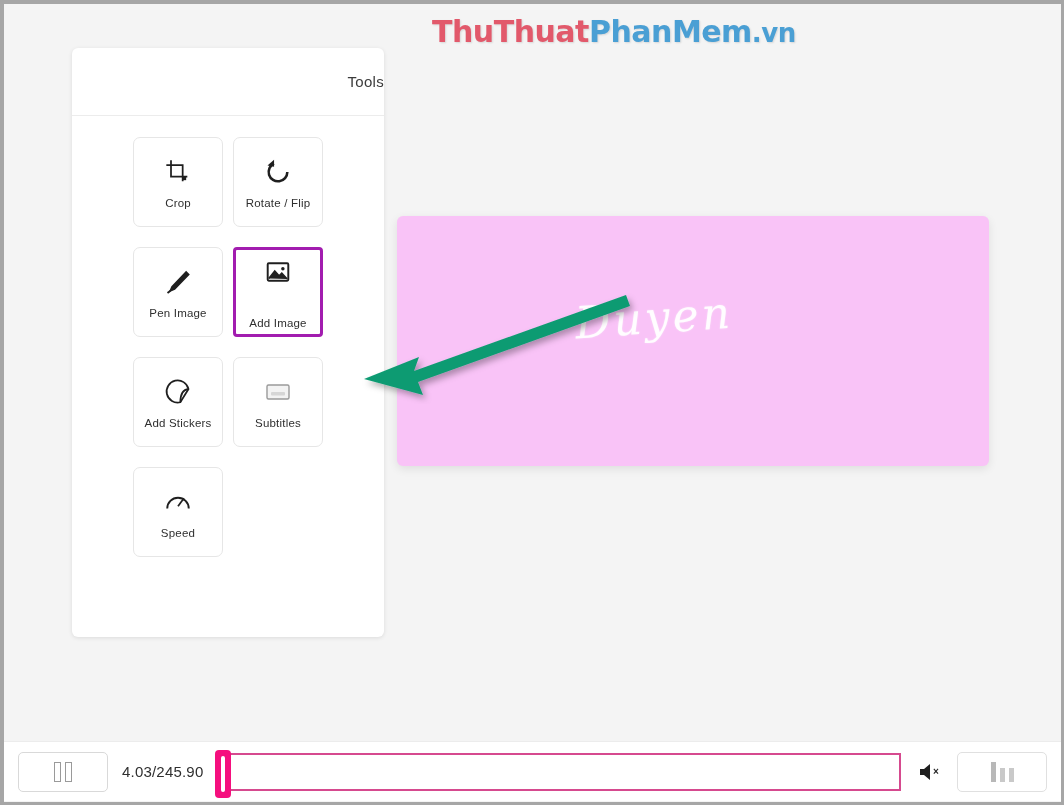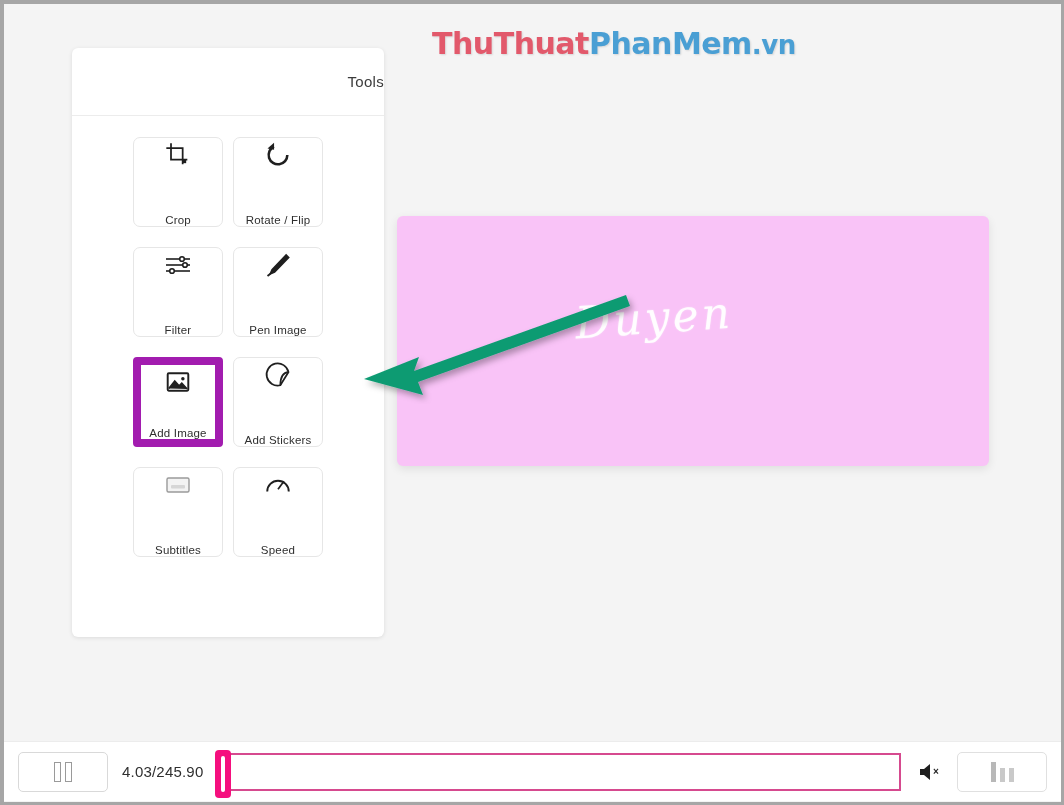--- a/index.html
+++ b/index.html
@@ -35,21 +35,21 @@
     left: 4px; top: 4px;
     width: 1057px;
     height: 737px;
     background: #f4f4f4;
   }
 
   
   .watermark {
     position: absolute;
     left: 428px;
-    top: 22px;
+    top: 10px;
     font-family: "DejaVu Sans", sans-serif;
     font-size: 30px;
     font-weight: bold;
     letter-spacing: -0.5px;
     white-space: nowrap;
     text-shadow: 1px 1px 2px rgba(0,0,0,0.12);
     z-index: 30;
   }
   .wm-a { color: #e2596b; }
   .wm-b { color: #4a9fd4; }
@@ -91,25 +91,25 @@
 
   .tool-tile {
     width: 90px;
     height: 90px;
     border: 1px solid #e6e6e6;
     border-radius: 7px;
     background: #fff;
     display: flex;
     flex-direction: column;
     align-items: center;
-    justify-content: space-between;
+    justify-content: center;
     cursor: pointer;
   }
   .tool-tile.selected {
-    border: 8px solid #a21caf;
+    border: 3px solid #a21caf;
     border-radius: 4px;
     gap: 20px;
   }
   .tool-icon {
     height: 34px;
     display: flex;
     align-items: center;
     justify-content: center;
     margin-bottom: 9px;
   }
@@ -299,33 +299,20 @@
       <div class="tool-tile">
         <div class="tool-icon">
           <svg width="28" height="28" viewBox="0 0 24 24" fill="none" stroke="#1f1f1f" stroke-width="2.2">
             <path d="M20 12 A8 8 0 1 1 8.5 4.8"></path>
             <path d="M8.6 1.5 L8.6 7.6 L3 6.4 Z" fill="#1f1f1f" stroke="none"></path>
           </svg>
         </div>
         <div class="tool-label">Rotate / Flip</div>
       </div>
 
-      <div class="tool-tile">
-        <div class="tool-icon">
-          <svg width="30" height="24" viewBox="0 0 30 24" fill="none" stroke="#1f1f1f" stroke-width="1.6">
-            <path d="M3 6 H27"></path>
-              <circle cx="19" cy="6" r="2.3" fill="#fff"></circle>
-            <path d="M3 12 H27"></path>
-              <circle cx="22" cy="12" r="2.3" fill="#fff"></circle>
-            <path d="M3 18 H27"></path>
-              <circle cx="9" cy="18" r="2.3" fill="#fff"></circle>
-          </svg>
-        </div>
-        <div class="tool-label">Filter</div>
-      </div>
 
       <div class="tool-tile">
         <div class="tool-icon">
           <svg width="28" height="28" viewBox="0 0 24 24" fill="none" stroke="#1f1f1f" stroke-width="1.6">
             <path d="M19 3.5 L21 5.5 L9 18 L5.5 19.5 L7 16 Z" fill="#1f1f1f"></path>
             <path d="M5.5 19.5 L3 21.5"></path>
           </svg>
         </div>
         <div class="tool-label">Pen Image</div>
       </div>

